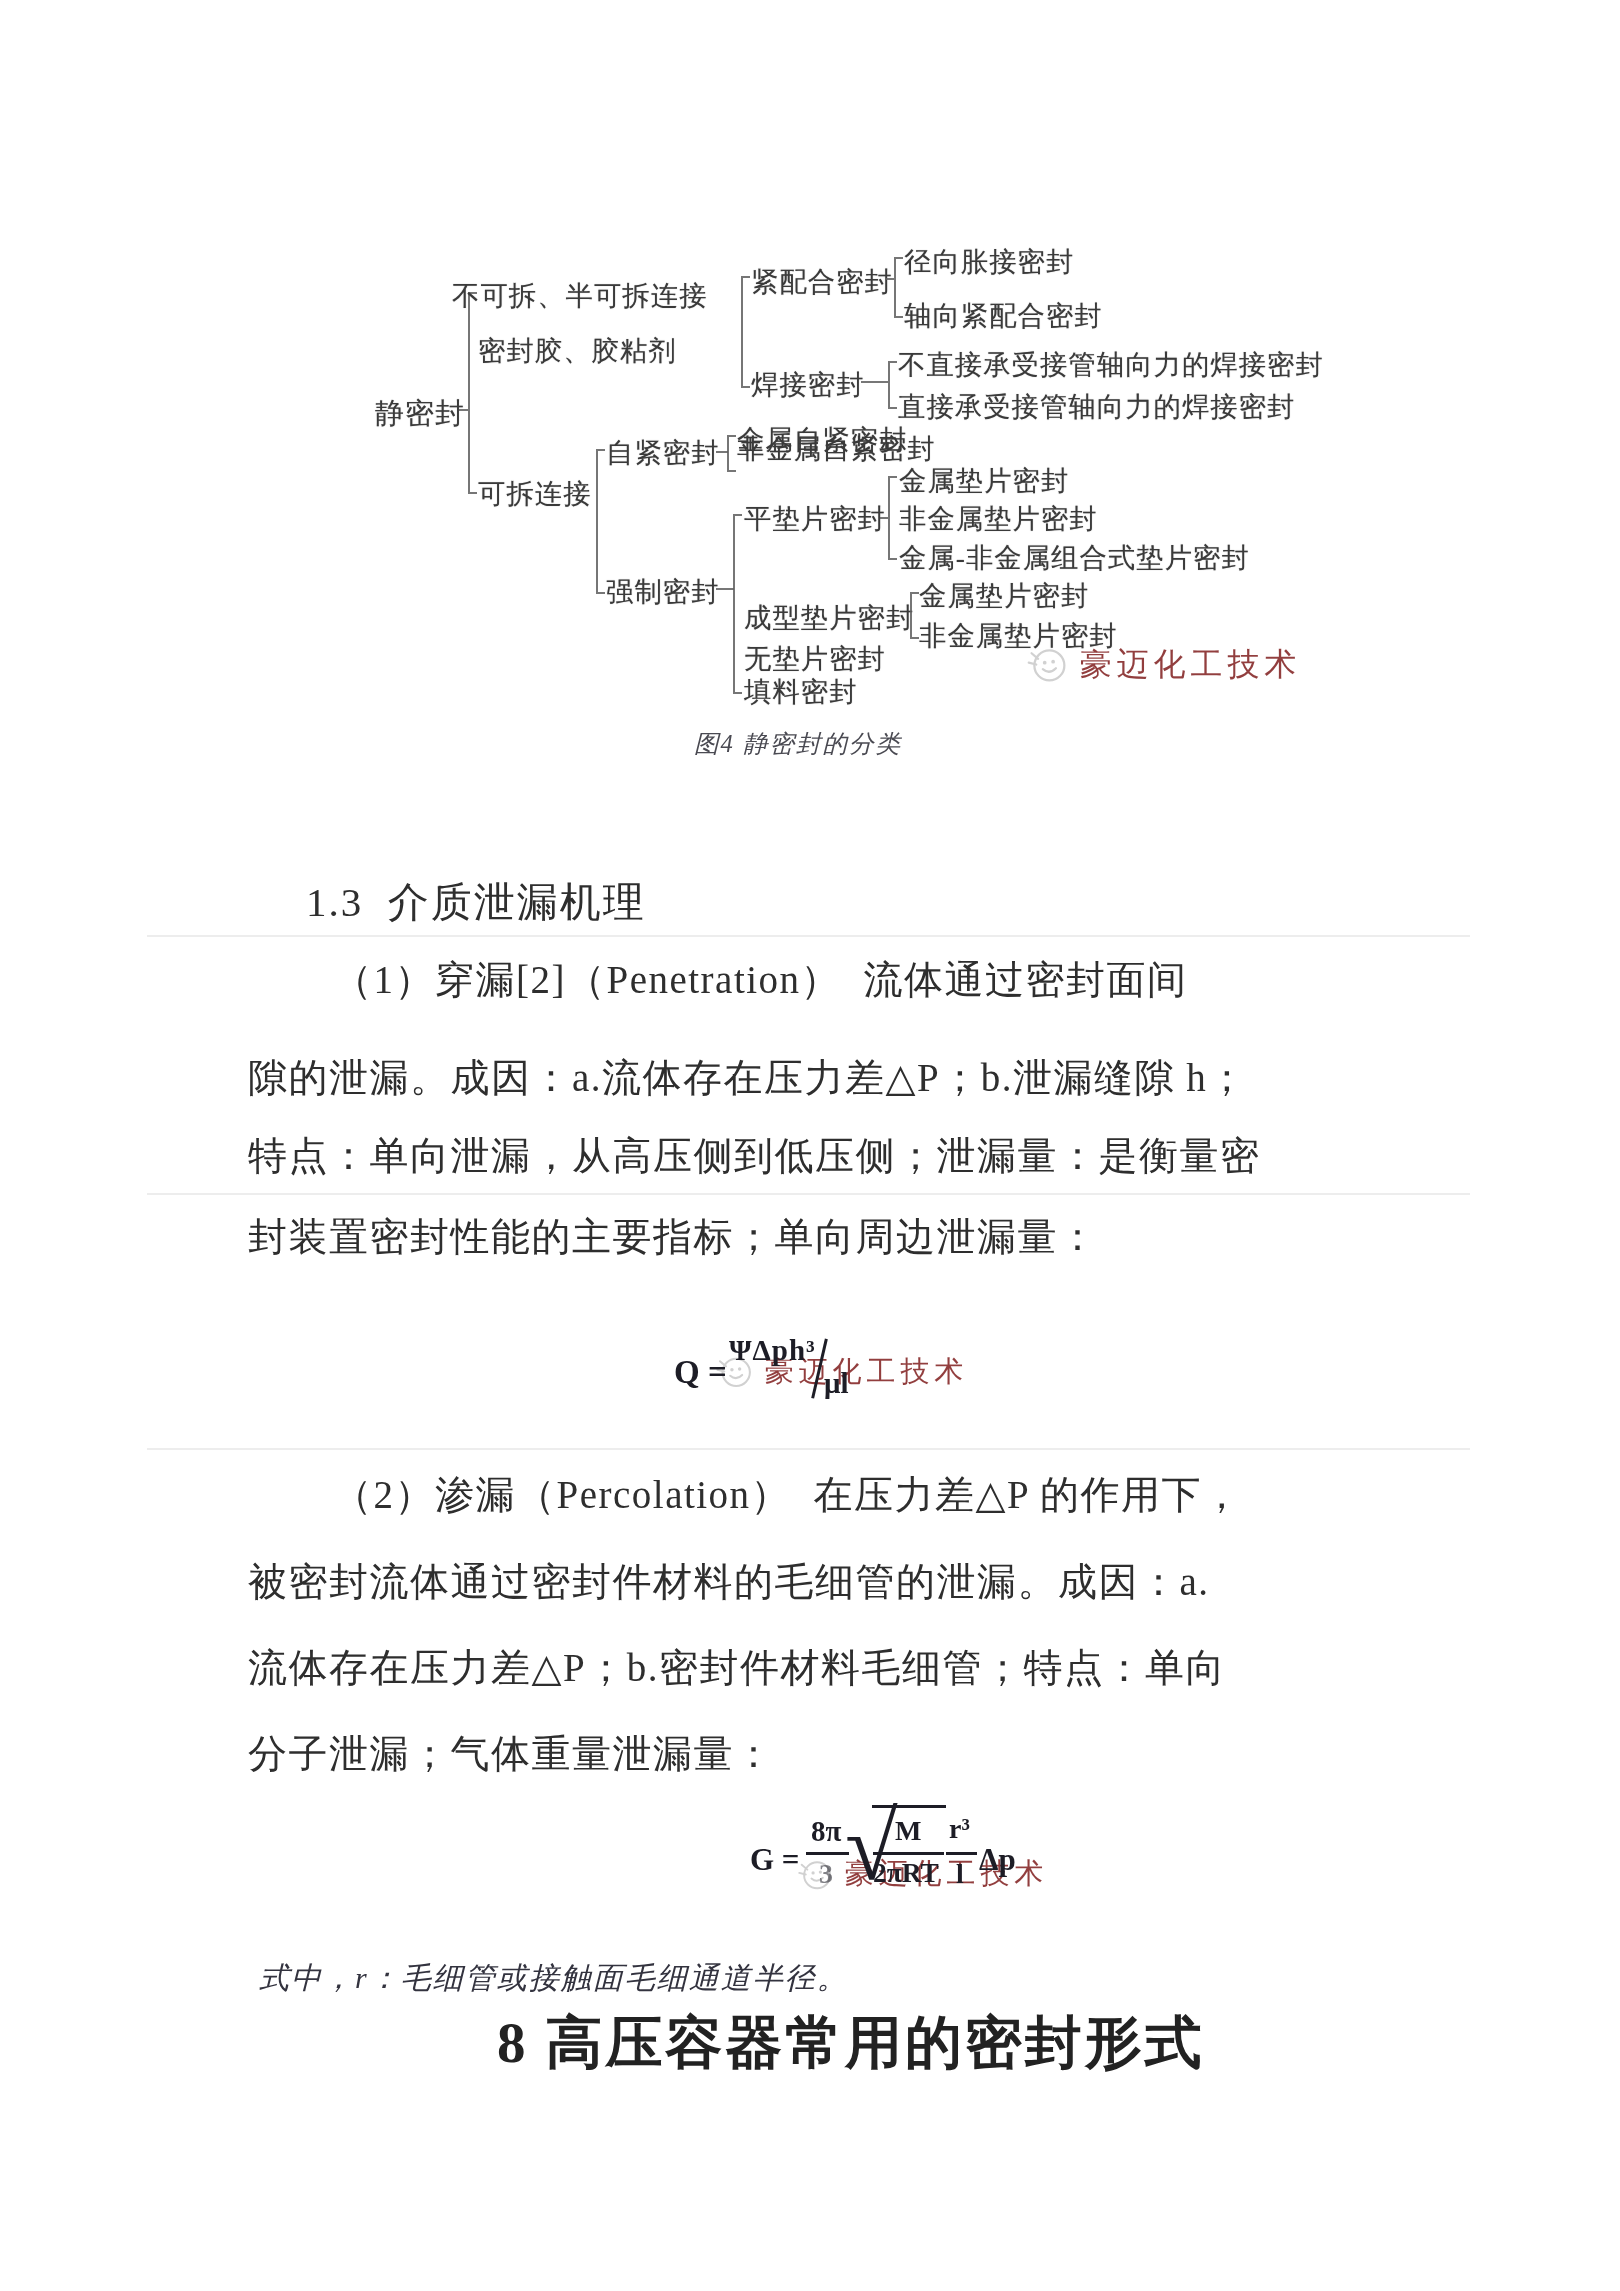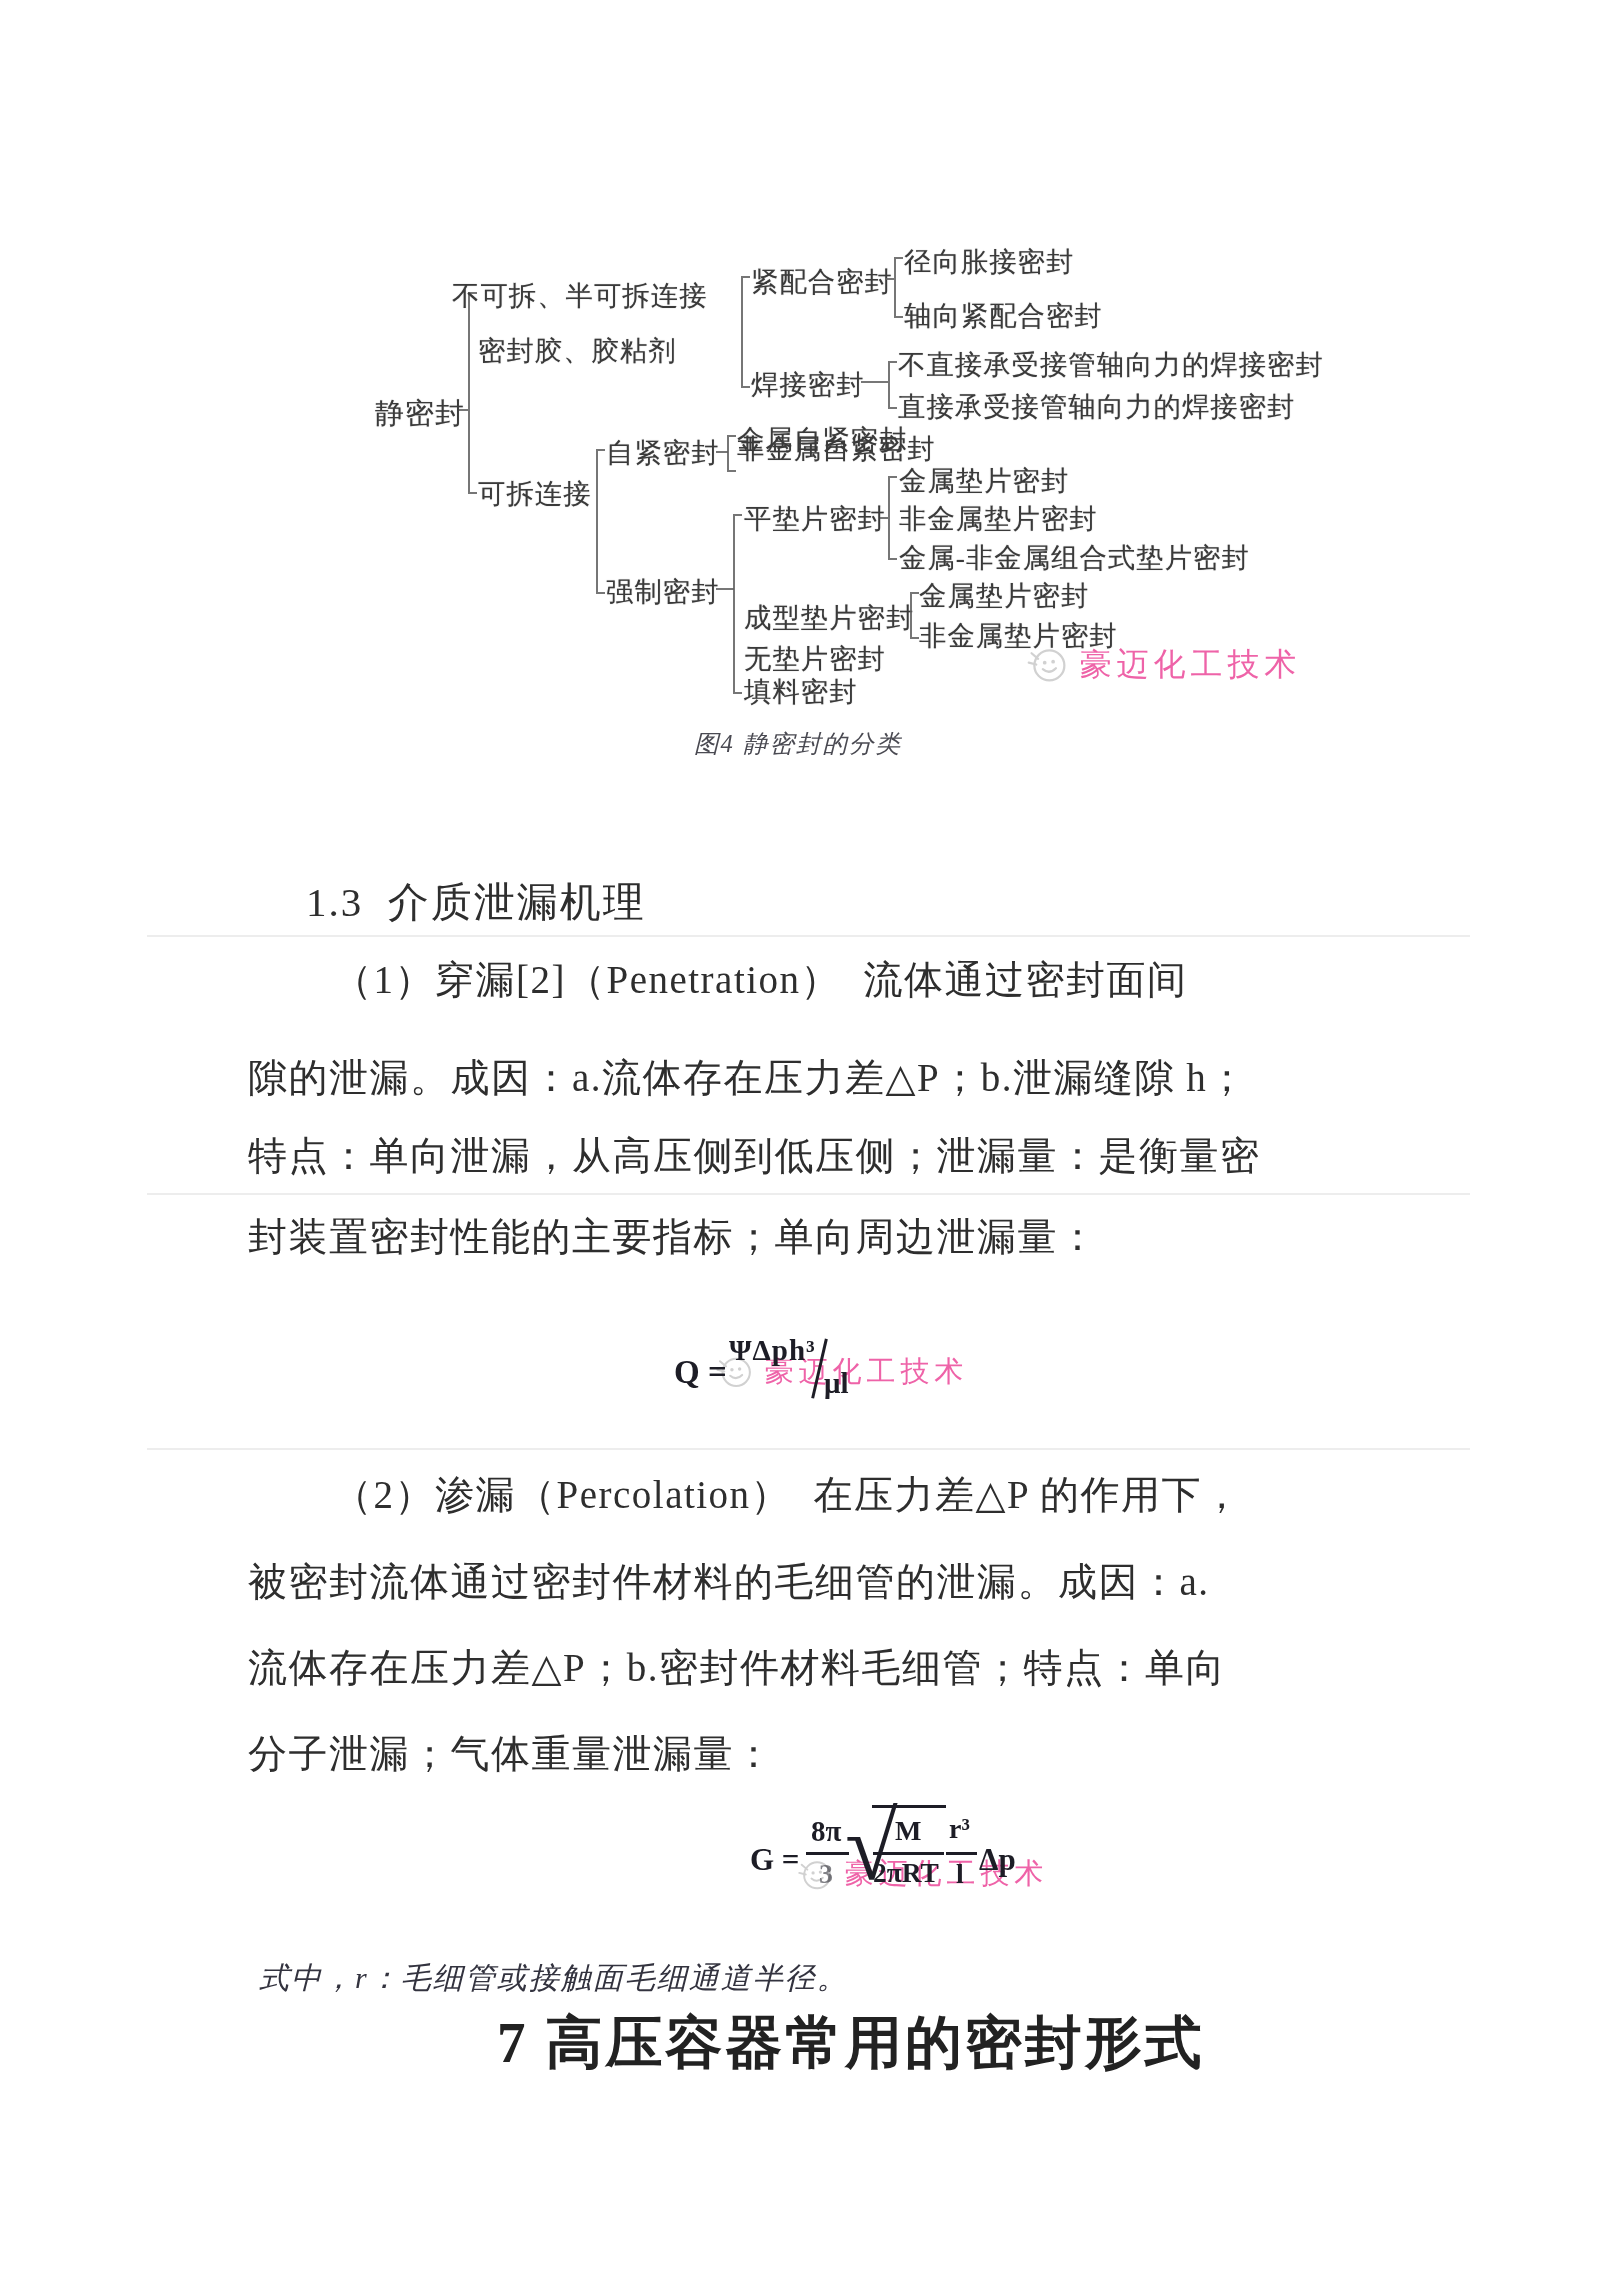--- a/index.html
+++ b/index.html
@@ -24,21 +24,21 @@
     border-top:2px solid #5f5f5f;
     border-bottom:2px solid #5f5f5f;
     opacity:.85;}
   .htick{position:absolute;height:2px;background:#5f5f5f;opacity:.85;}
   .fig-caption{
     position:absolute;font-size:24.5px;color:#4a4a52;
     font-style:italic;letter-spacing:2px;white-space:pre;
   }
   
   .wm{position:absolute;display:flex;align-items:center;gap:9.8px;opacity:.85;}
-  .wm-text{font-size:32px;color:#ec4899;letter-spacing:4.9px;white-space:pre;
+  .wm-text{font-size:32px;color:#7f1d1d;letter-spacing:4.9px;white-space:pre;
     font-family:"Liberation Sans","DejaVu Sans",sans-serif;text-align:center;}
   .wm-small .wm-text{font-size:29px;}
   
   .body-line{font-size:39px;letter-spacing:1.5px;}
   .h13{font-size:41px;letter-spacing:2px;}
   .note-line{font-size:30px;font-style:italic;color:#33333f;letter-spacing:2px;}
   .h2{font-size:57px;font-weight:700;letter-spacing:2.9px;color:#222;}
   .sep{position:absolute;left:147px;width:1323px;height:2px;background:#ededed;}
   
   .formula{position:absolute;font-family:"Liberation Serif","DejaVu Serif",serif;
@@ -186,16 +186,16 @@
 
     <span class="fpart" style="left:199px;top:13.7px;font-size:28px;">r³</span>
     <span class="fbar" style="left:196px;top:53px;width:31px;"></span>
     <span class="fpart" style="left:206px;top:59px;font-size:28px;">l</span>
 
     <span class="fpart" style="left:229px;top:43px;font-size:31px;">Δp</span>
   </div>
 
   <div class="t note-line" style="left:259px;top:1958px;">式中，r：毛细管或接触面毛细通道半径。</div>
 
-  <div class="t h2" style="left:497px;top:2005px;">7 高压容器常用的密封形式</div>
+  <div class="t h2" style="left:497px;top:2005px;">8 高压容器常用的密封形式</div>
 
 </div>
 
 
 </body></html>

